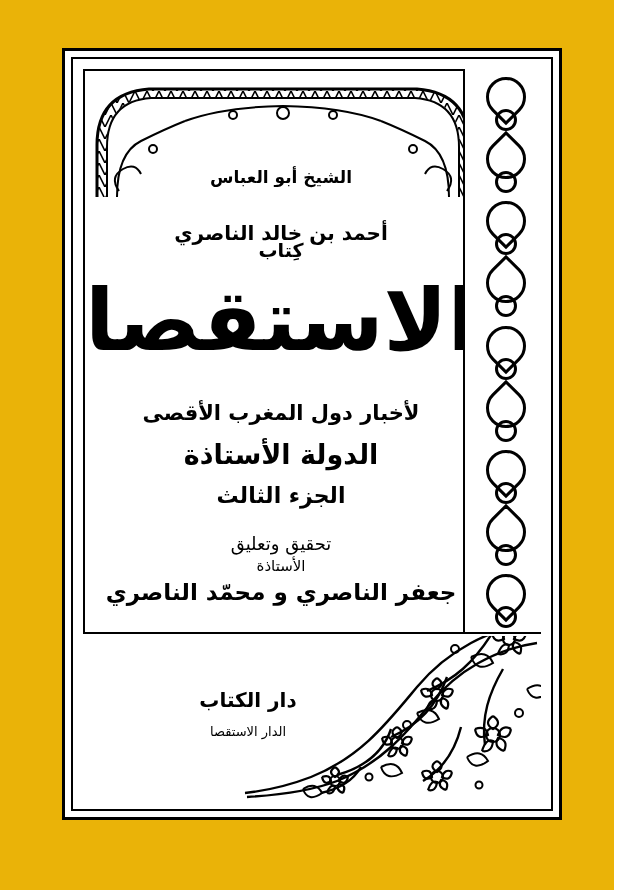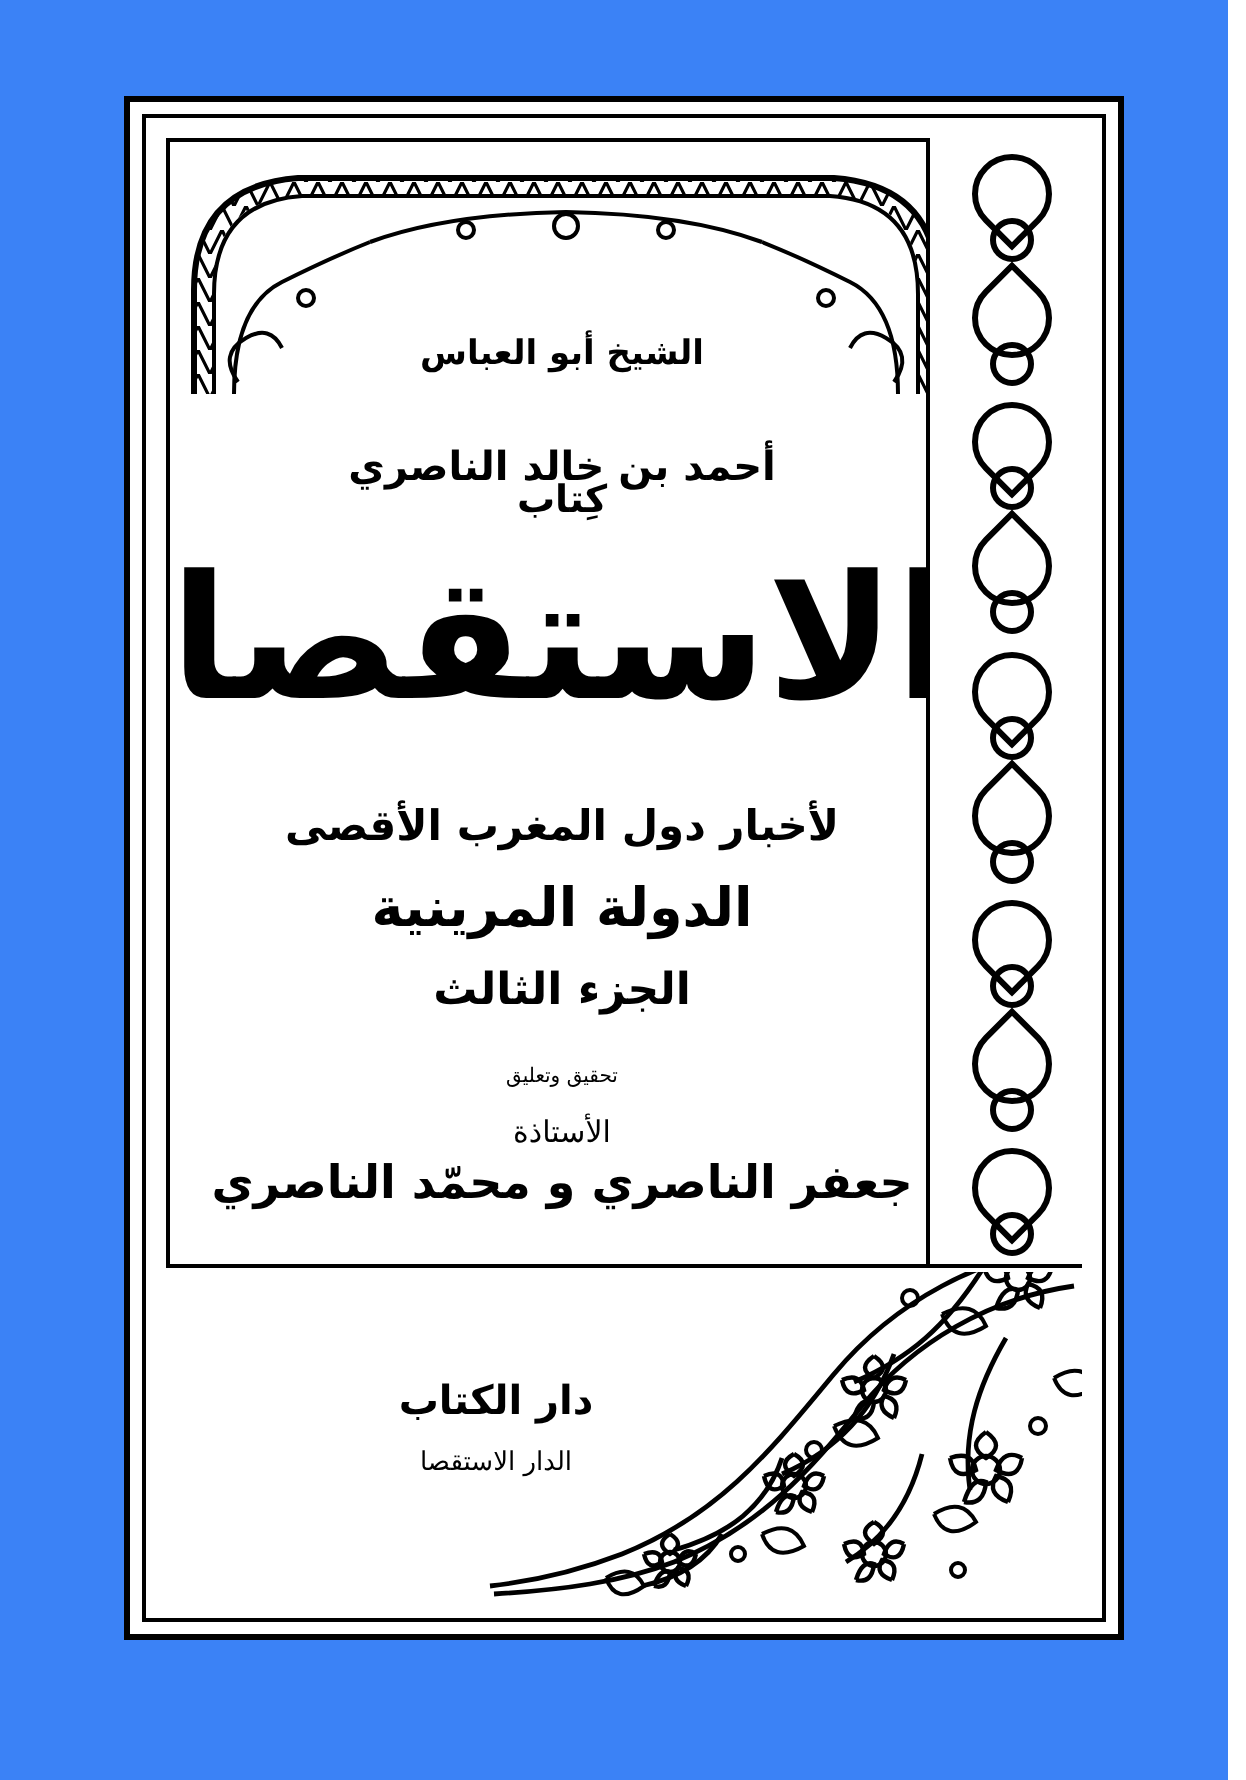--- a/index.html
+++ b/index.html
@@ -12,21 +12,21 @@
     height: 890px;
     font-family: "DejaVu Sans", sans-serif;
     overflow: hidden;
   }
 
   
   .page {
     position: relative;
     width: 614px;
     height: 890px;
-    background: #3b82f6;
+    background: #eab308;
   }
 
   
   .frame-outer {
     position: absolute;
     left: 62px;
     top: 48px;
     width: 500px;
     height: 772px;
     border: 3px solid #000;
@@ -189,21 +189,21 @@
     top: 412px;
     width: 100%;
     font-size: 22px;
     font-weight: bold;
     color: #000;
   }
   .edit-note {
     position: absolute;
     top: 462px;
     width: 100%;
-    font-size: 10px;
+    font-size: 18px;
     color: #000;
   }
   .edit-role {
     position: absolute;
     top: 486px;
     width: 100%;
     font-size: 15px;
     color: #000;
   }
   .editors {
@@ -297,21 +297,21 @@
             </g>
           </svg>
         </div>
 
         <div class="title-content">
           <div class="author-line1">الشيخ أبو العباس</div>
           <div class="author-line2">أحمد بن خالد الناصري</div>
           <div class="kitab">كِتاب</div>
           <div class="main-title">الاستقصا</div>
           <div class="subtitle1">لأخبار دول المغرب الأقصى</div>
-          <div class="subtitle2">الدولة المرينية</div>
+          <div class="subtitle2">الدولة الأستاذة</div>
           <div class="volume">الجزء الثالث</div>
           <div class="edit-note">تحقيق وتعليق</div>
           <div class="edit-role">الأستاذة</div>
           <div class="editors">جعفر الناصري و محمّد الناصري</div>
         </div>
       </div>
 
       <div class="side-band">
         <div class="motif-col">
           <div class="motif"></div>

